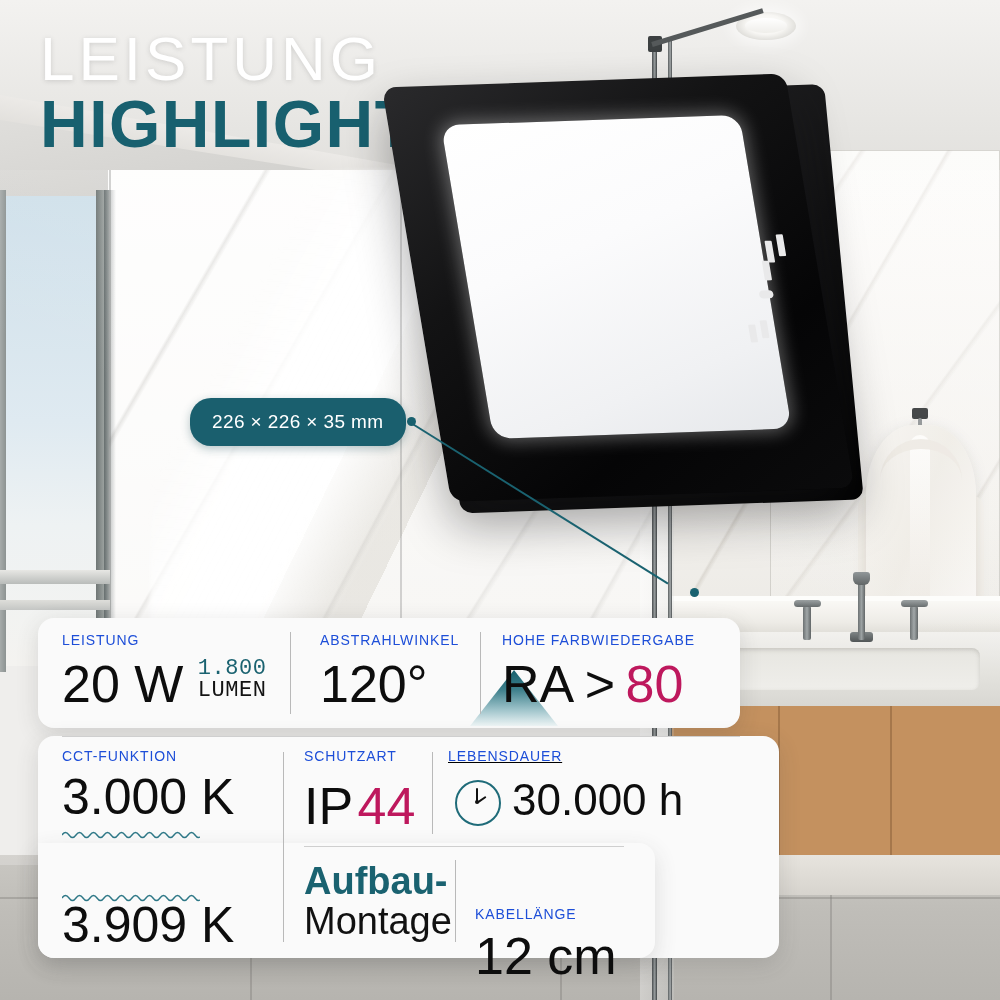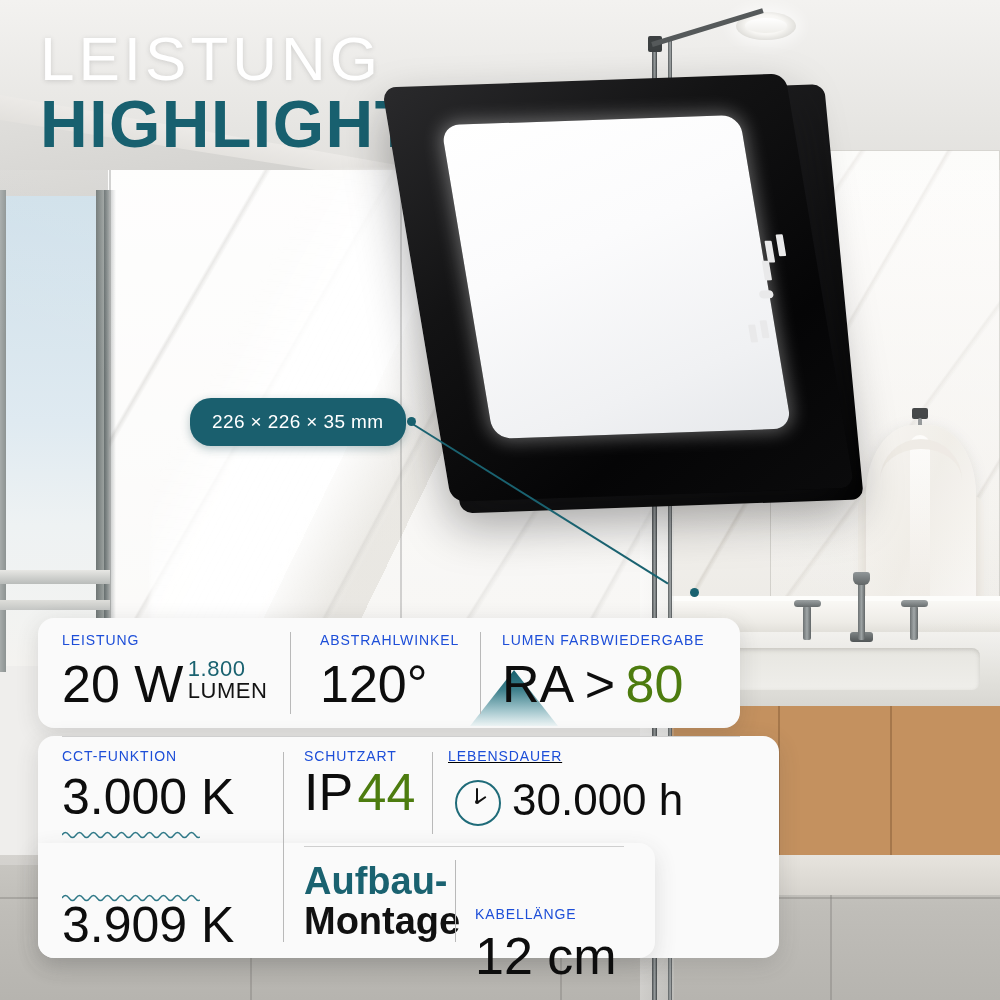--- a/index.html
+++ b/index.html
@@ -202,42 +202,42 @@
   #card-bottom{left:38px;top:736px;width:741px;height:222px;border-radius:16px;}
   #card-bottom-notch{
     left:38px;top:843px;width:617px;height:115px;background:#fafafa;border-radius:0 16px 16px 16px;
     box-shadow:0 8px 22px rgba(60,60,60,.16);
   }
   #card-bottom-mask{left:655px;top:838px;width:130px;height:125px;background:transparent;box-shadow:none;}
 
   .cell{position:absolute;}
   .lbl{font-size:14px;letter-spacing:.9px;color:#1d4ed8;font-weight:400;white-space:nowrap;}
   .big{font-size:52px;font-weight:300;color:#0d0d0d;letter-spacing:0px;white-space:nowrap;line-height:1;}
-  .teal{color:#4d7c0f;}
+  .teal{color:#be185d;}
   .vdiv{position:absolute;width:1px;background:#b9b9b9;}
   .hdiv{position:absolute;height:1px;background:#cfcfcf;}
 
-  .lumen{display:inline-block;vertical-align:top;line-height:1.02;margin-left:0;}
+  .lumen{display:inline-block;vertical-align:top;line-height:1.02;margin-left:10px;font-family:Liberation Mono, monospace;}
   .lumen .n{font-size:22px;color:#1a6270;font-weight:400;letter-spacing:.5px;display:block;}
   .lumen .u{font-size:22px;color:#131313;font-weight:400;letter-spacing:.5px;display:block;}
   .beam-grad{
     position:absolute;left:0;top:0;width:88px;height:56px;
     background:linear-gradient(180deg,#16606e 0%,#3d7f8b 35%,#9cc2c9 70%,#eef5f6 100%);
     clip-path:polygon(50% 0%,100% 100%,0% 100%);
   }
 
   .wavy{position:absolute;height:9px;width:138px;overflow:hidden;}
   .wavy svg{display:block;}
 
   .clock{position:absolute;width:42px;height:42px;border-radius:50%;border:2px solid #1f6b79;}
   .clock .hand{position:absolute;background:#111;border-radius:1px;transform-origin:bottom center;}
   .clock .pin{position:absolute;left:18px;top:18px;width:4px;height:4px;border-radius:50%;background:#111;}
 
   .montage-bold{font-size:38px;font-weight:700;color:#1a6270;letter-spacing:0;line-height:1.05;}
-  .montage-reg{font-size:38px;font-weight:700;color:#111;letter-spacing:0;line-height:1.05;text-align:right;}
+  .montage-reg{font-size:38px;font-weight:400;color:#111;letter-spacing:0;line-height:1.05;text-align:right;}
 </style>
 </head>
 <body>
 
 <div id="stage">
 
   <div class="bg">
     <div class="ceiling"></div>
     <div class="ceiling-bevel2"></div>
     <div class="ceiling-bevel"></div>
@@ -341,21 +341,21 @@
       <div class="lbl">ABSTRAHLWINKEL</div>
       <div style="margin-top:10px;white-space:nowrap;position:relative;">
         <span class="big">120°</span>
       </div>
     </div>
     <div class="beam-grad" style="left:432px;top:52px;"></div>
 
     <div class="vdiv" style="left:442px;top:14px;height:82px;"></div>
 
     <div class="cell" style="left:464px;top:14px;">
-      <div class="lbl">LUMEN FARBWIEDERGABE</div>
+      <div class="lbl">HOHE FARBWIEDERGABE</div>
       <div style="margin-top:10px;white-space:nowrap;">
         <span class="big">RA</span>
         <span class="big" style="margin:0 6px;">&gt;</span>
         <span class="big teal">80</span>
       </div>
     </div>
   </div>
 
   <div class="card" id="card-bottom"></div>
   <div class="card" id="card-bottom-notch"></div>
@@ -374,21 +374,21 @@
     <svg width="140" height="9" viewBox="0 0 140 9">
         <path d="M0 5 Q3.5 0 7 5 T14 5 T21 5 T28 5 T35 5 T42 5 T49 5 T56 5 T63 5 T70 5 T77 5 T84 5 T91 5 T98 5 T105 5 T112 5 T119 5 T126 5 T133 5 T140 5" fill="none" stroke="#2d7786" stroke-width="1.4"></path>
       </svg>
   </div>
   <div class="big" style="position:absolute;left:62px;top:900px;font-size:50px;">3.909 K</div>
 
   <div class="vdiv" style="left:283px;top:752px;height:190px;"></div>
 
   <div class="cell" style="left:304px;top:748px;">
     <div class="lbl">SCHUTZART</div>
-    <div style="margin-top:2px;white-space:nowrap;">
+    <div style="margin-top:16px;white-space:nowrap;">
       <span class="big">IP</span>
       <span class="big teal">44</span>
     </div>
   </div>
 
   <div class="vdiv" style="left:432px;top:752px;height:82px;"></div>
 
   <div class="cell" style="left:448px;top:748px;text-decoration:underline;">
     <div class="lbl">LEBENSDAUER</div>
   </div>

